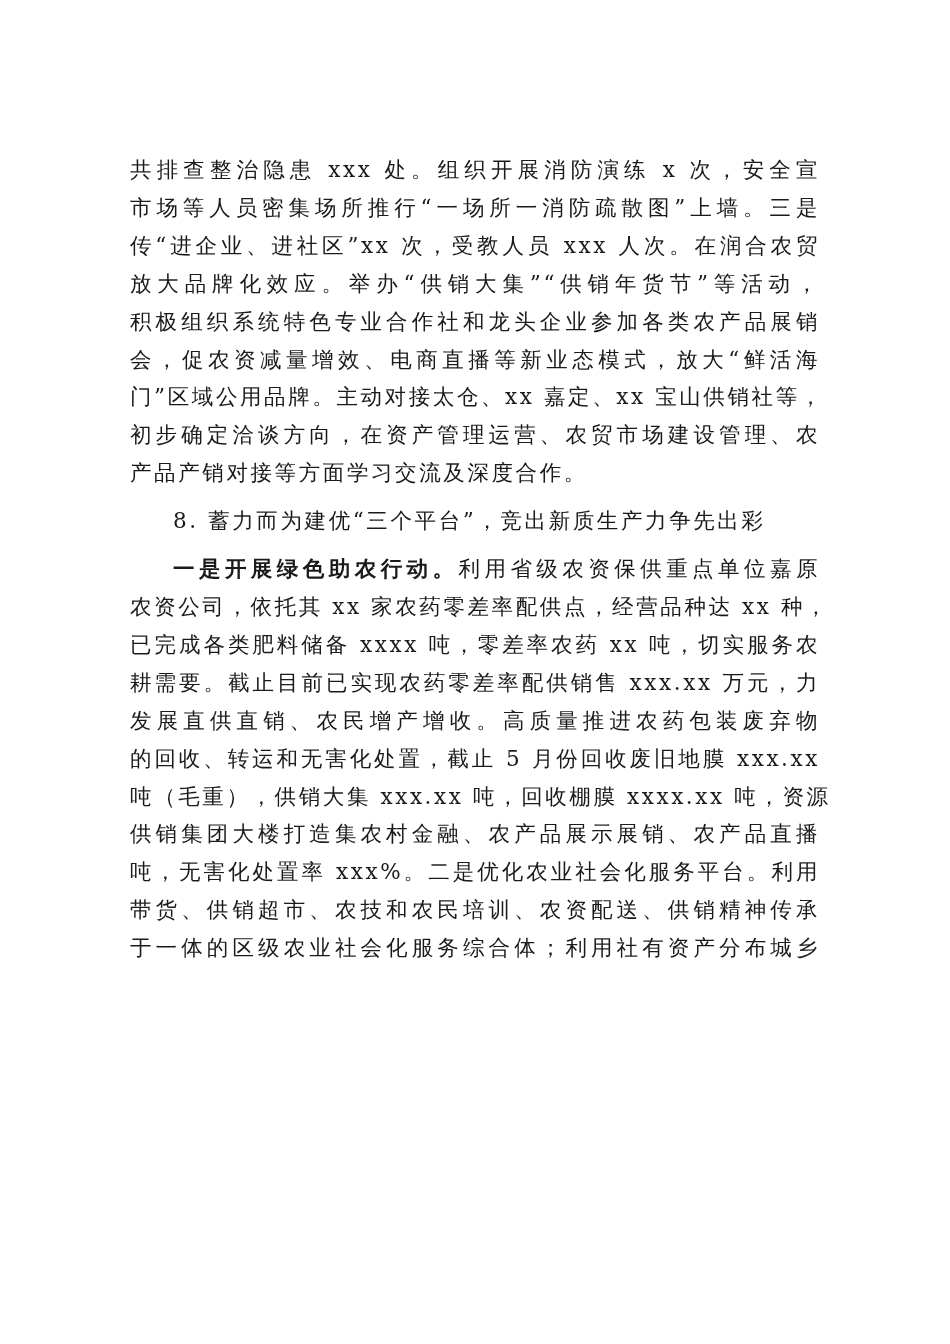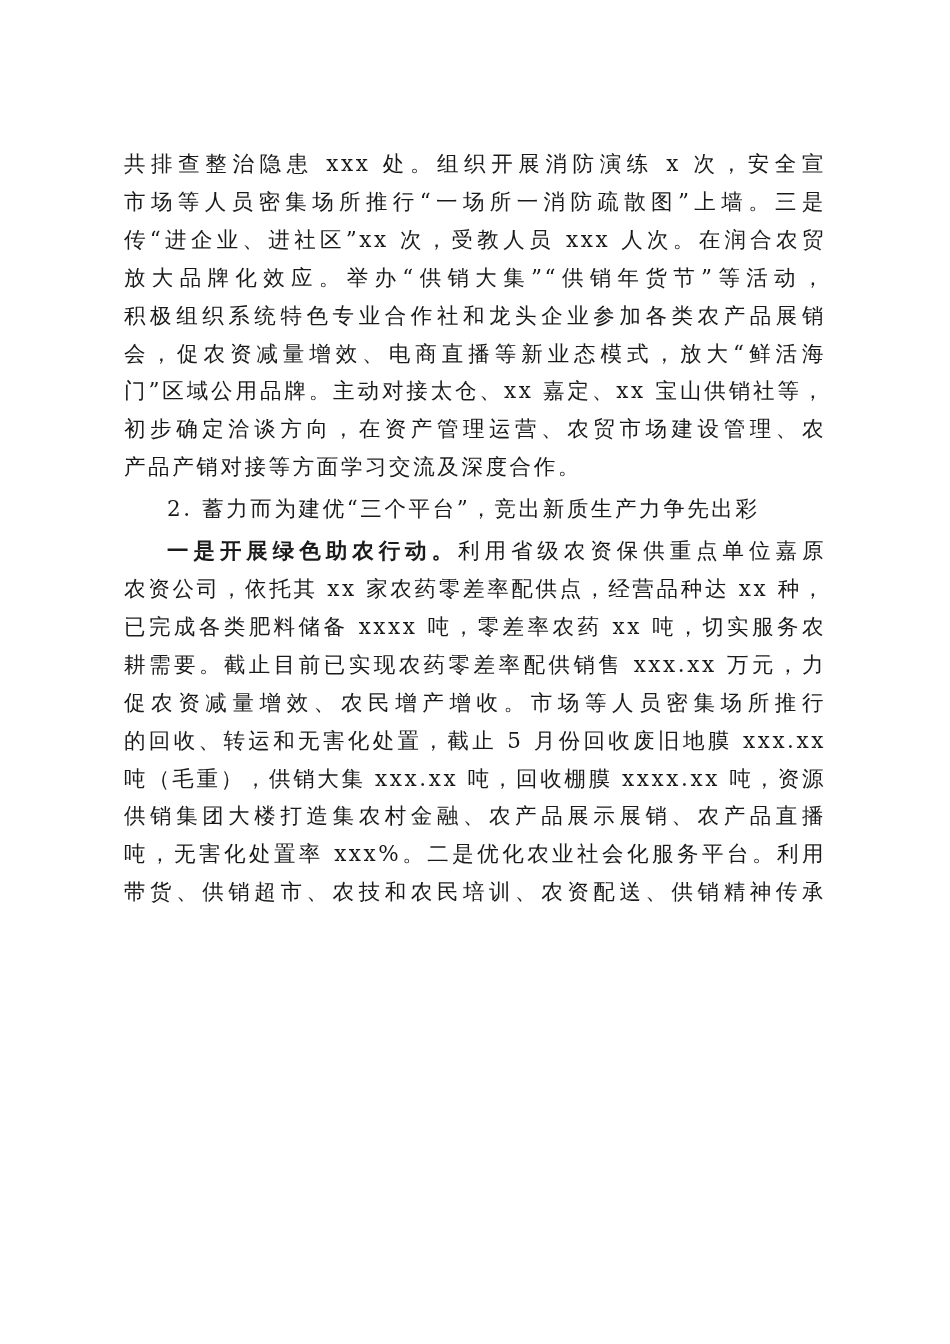--- a/index.html
+++ b/index.html
@@ -10,21 +10,21 @@
       top: 141px;
       width: 710px;
       font-family: "DejaVu Serif", "Liberation Serif", serif;
       font-size: 21.5px;
       line-height: 37.9px;
       color: #1a1a1a;
       text-align: justify;
       text-justify: inter-character;
       letter-spacing: 2.6px;
     }
-    .page p { margin: 4px; }
+    .page p { margin: 10px; }
     .strong { font-weight: bold; }
     .heading { text-indent: 2em; }
     .line { display: block; white-space: nowrap; text-align-last: justify; }
     .line.last { text-align-last: left; }
   </style>
 </head>
 <body>
 
 <div class="page">
   <p>
@@ -33,28 +33,29 @@
     <span class="line">传“进企业、进社区”xx 次，受教人员 xxx 人次。在润合农贸</span>
     <span class="line">放大品牌化效应。举办“供销大集”“供销年货节”等活动，</span>
     <span class="line">积极组织系统特色专业合作社和龙头企业参加各类农产品展销</span>
     <span class="line">会，促农资减量增效、电商直播等新业态模式，放大“鲜活海</span>
     <span class="line">门”区域公用品牌。主动对接太仓、xx 嘉定、xx 宝山供销社等，</span>
     <span class="line">初步确定洽谈方向，在资产管理运营、农贸市场建设管理、农</span>
     <span class="line last">产品产销对接等方面学习交流及深度合作。</span>
   </p>
 
   <p class="heading">
-    <span>2. 蓄力而为建优“三个平台”，竞出新质生产力争先出彩</span>
+    <span>8. 蓄力而为建优“三个平台”，竞出新质生产力争先出彩</span>
   </p>
 
   <p>
     <span class="line" style="padding-left:2em;"><span class="strong">一是开展绿色助农行动。</span><span>利用省级农资保供重点单位嘉原</span></span>
     <span class="line">农资公司，依托其 xx 家农药零差率配供点，经营品种达 xx 种，</span>
     <span class="line">已完成各类肥料储备 xxxx 吨，零差率农药 xx 吨，切实服务农</span>
     <span class="line">耕需要。截止目前已实现农药零差率配供销售 xxx.xx 万元，力</span>
-    <span class="line">促农资减量增效、农民增产增收。市场等人员密集场所推行</span>
+    <span class="line">发展直供直销、农民增产增收。高质量推进农药包装废弃物</span>
     <span class="line">的回收、转运和无害化处置，截止 5 月份回收废旧地膜 xxx.xx</span>
     <span class="line">吨（毛重），供销大集 xxx.xx 吨，回收棚膜 xxxx.xx 吨，资源</span>
     <span class="line">供销集团大楼打造集农村金融、农产品展示展销、农产品直播</span>
     <span class="line">吨，无害化处置率 xxx%。二是优化农业社会化服务平台。利用</span>
     <span class="line">带货、供销超市、农技和农民培训、农资配送、供销精神传承</span>
+    <span class="line">于一体的区级农业社会化服务综合体；利用社有资产分布城乡</span>
   </p>
 </div>
 
 </body></html>

